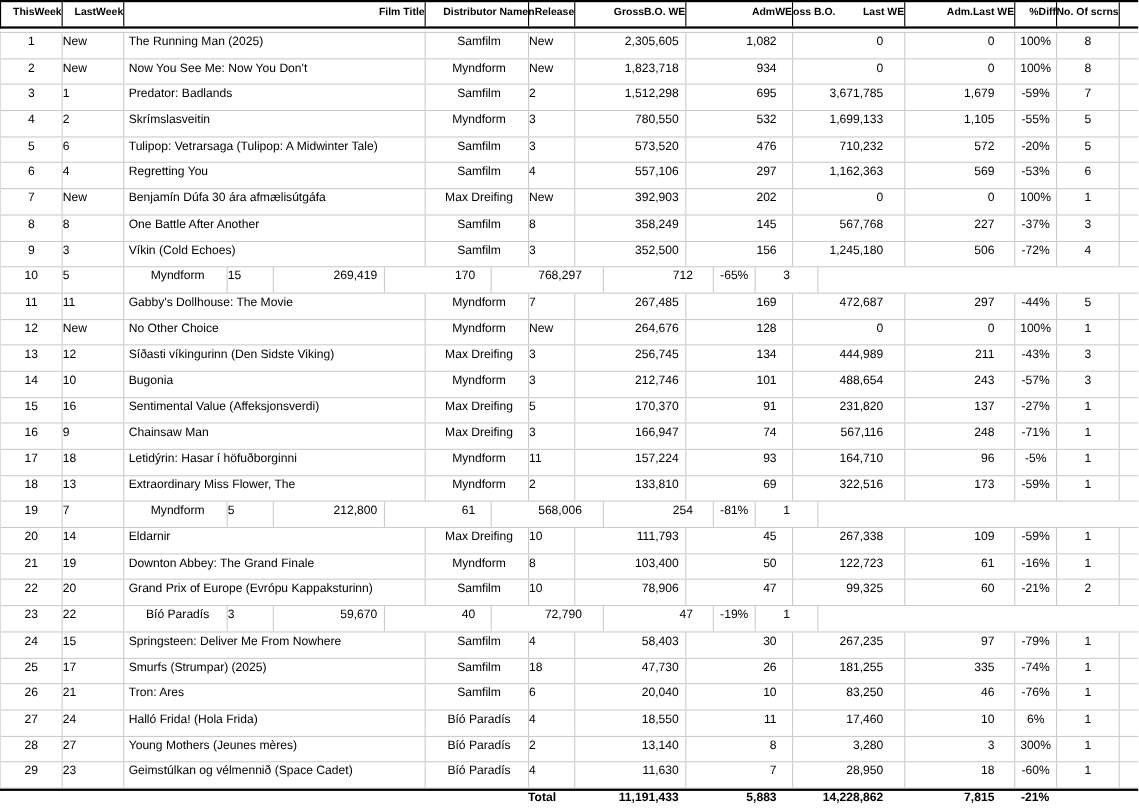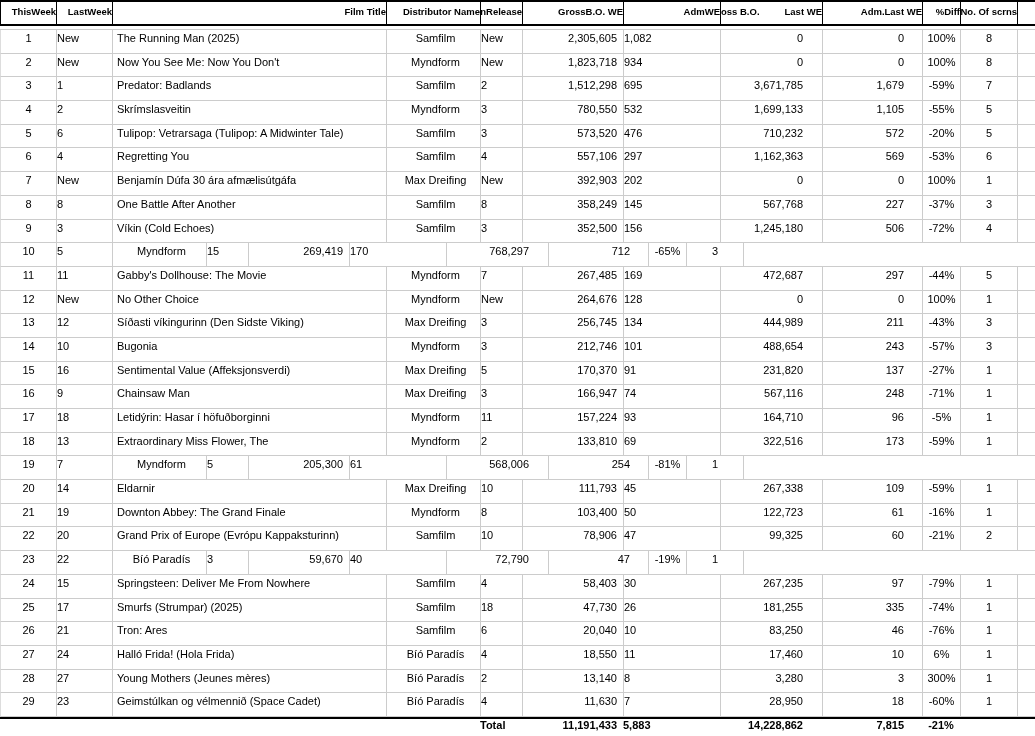--- a/index.html
+++ b/index.html
@@ -34,21 +34,21 @@
   .totrow { display: flex; height: 18.7px; border-top: 2px solid #000; font-weight: bold; }
   .totcell { font-size: 11px; padding-top: 0; white-space: nowrap; overflow: hidden; }
 
   
   .c0  { width: 56px;  text-align: center; }
   .c1  { width: 56px;  }
   .c2  { width: 274px; text-align: left;  padding-left: 4px; }
   .c3  { width: 94px;  text-align: center;  padding-left: 4px; }
   .c4  { width: 42px;  }
   .c5  { width: 101px; text-align: right; padding-right: 6px; }
-  .c6  { width: 97px;  padding-right: 14px; }
+  .c6  { width: 97px;  text-align: right; padding-right: 14px; }
   .c7  { width: 102px; text-align: right; padding-right: 19px; gap: 25px; }
   .c8  { width: 100px; text-align: right; padding-right: 18px; }
   .c9  { width: 38px;  text-align: center; }
   .c10 { width: 57px;  text-align: center; }
   .cfill { width: 5px; border-right: none !important; }
 </style>
 </head>
 <body>
 
 <div class="sheet">
@@ -347,21 +347,21 @@
         <div class="tcell c8">173</div>
         <div class="tcell c9">-59%</div>
         <div class="tcell c10">1</div>
         <div class="tcell cfill"></div>
       </div>
       <div class="trow">
         <div class="tcell c0">19</div>
         <div class="tcell c1">7</div>
         <div class="tcell c3">Myndform</div>
         <div class="tcell c4">5</div>
-        <div class="tcell c5">205,300</div>
+        <div class="tcell c5">212,800</div>
         <div class="tcell c6">61</div>
         <div class="tcell c7">568,006</div>
         <div class="tcell c8">254</div>
         <div class="tcell c9">-81%</div>
         <div class="tcell c10">1</div>
         <div class="tcell cfill"></div>
       </div>
       <div class="trow">
         <div class="tcell c0">20</div>
         <div class="tcell c1">14</div>

